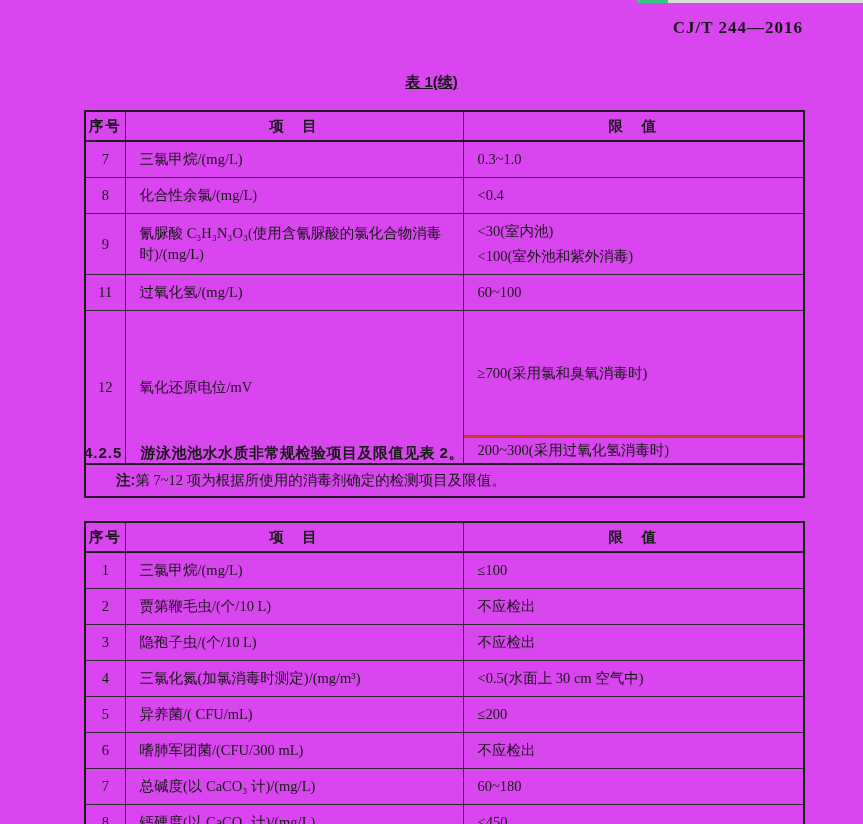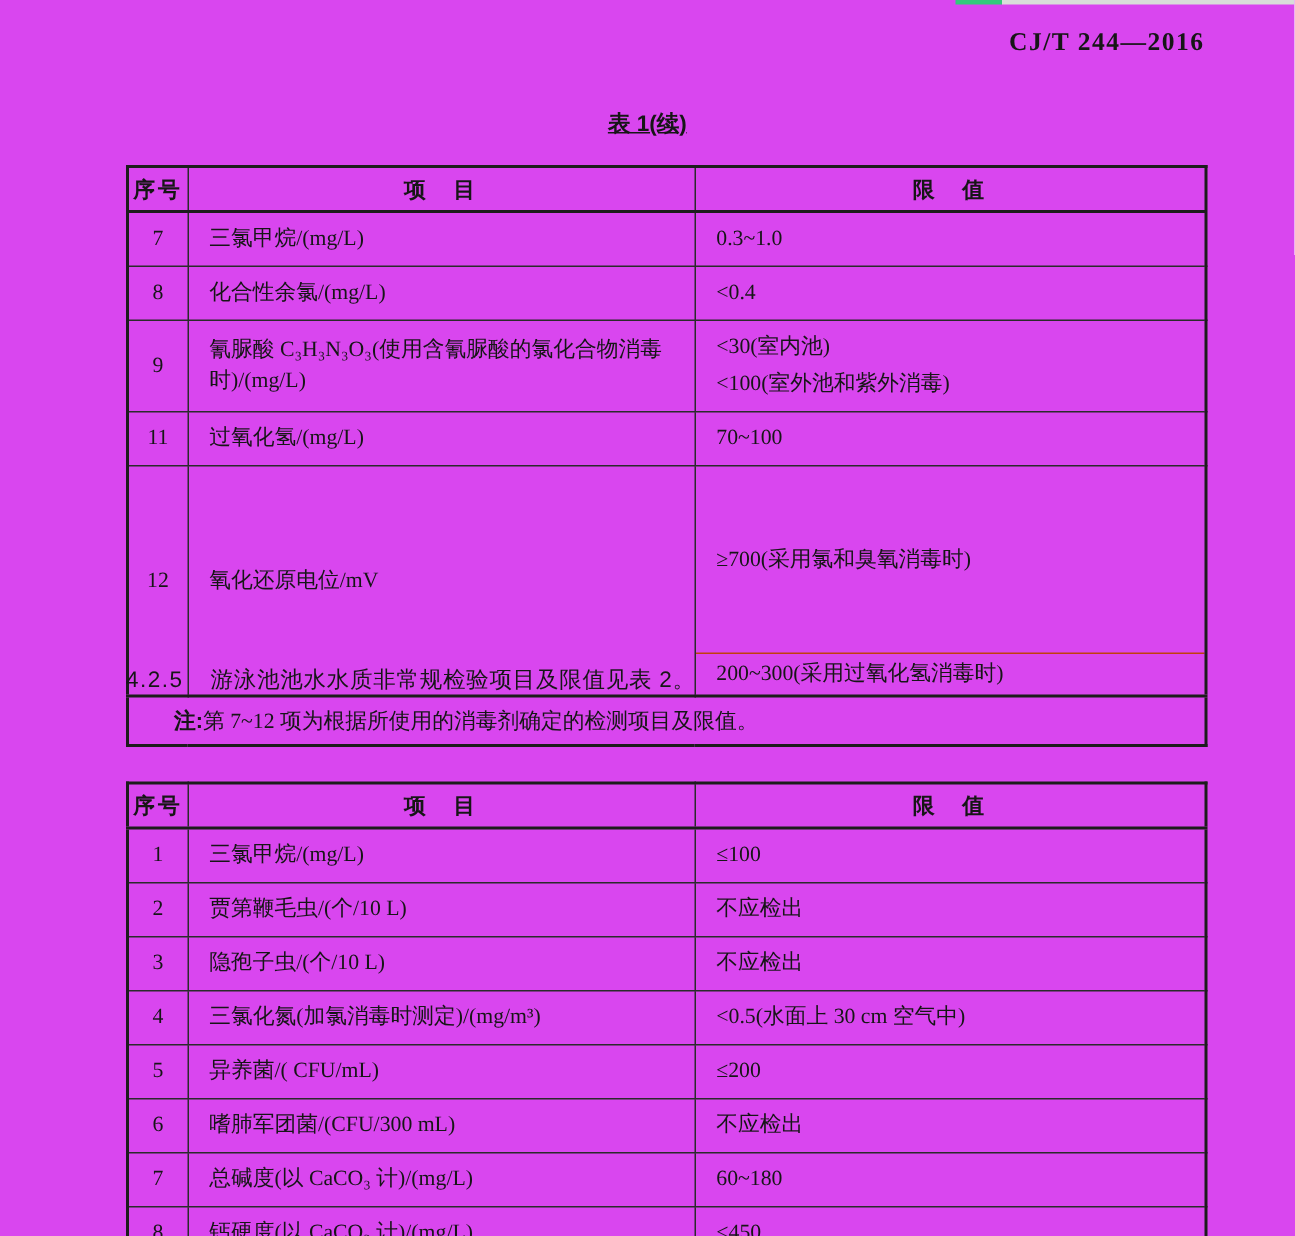--- a/index.html
+++ b/index.html
@@ -51,36 +51,36 @@
   col.c-no   { width:40px; }
   col.c-item { width:338px; }
   col.c-lim  { width:341px; }
 
   td.cell-no   { text-align:center; padding:5px 2px; }
   td.cell-item { text-align:left; padding:5px 10px 5px 14px; line-height:21px; }
   td.cell-limit{ text-align:left; padding:5px 10px 5px 14px; line-height:21px; }
   td.cell-limit .limit-line { padding:2px 0; }
   td.cell-limit.split { padding:0; }
   td.cell-limit.split .limit-line { padding:5px 10px 5px 14px; height:28px; display:flex; align-items:center;margin-top:48px; }
-  td.cell-limit.split .limit-line + .limit-line { border-top:1px solid #c2410c; }
+  td.cell-limit.split .limit-line + .limit-line { border-top:3px solid #c2410c; }
 
   tr.note-row td {
     border-top:2px solid #1c1c1c;
     padding:6px 10px 6px 30px; height:29px;
     font-size:14.5px;
   }
   .note-label {
     font-family:"Liberation Sans","DejaVu Sans",sans-serif;
     font-weight:bold;
   }
 
   .section-line {
     position:absolute; left:84px; top:444px;
     font-family:"Liberation Sans","DejaVu Sans",sans-serif;
-    font-weight:normal; font-size:15px; letter-spacing:0.5px;
+    font-weight:bold; font-size:15px; letter-spacing:0.5px;
   }
   .clause-no { margin-right:18px; letter-spacing:1px; }
 </style>
 </head>
 <body>
 
 <div class="page">
 
   <div class="top-strip">
     <span class="strip-green" style="background: rgb(52, 201, 124);"></span>
@@ -124,21 +124,21 @@
           <td class="cell-item">氰脲酸 C₃H₃N₃O₃(使用含氰脲酸的氯化合物消毒时)/(mg/L)</td>
           <td class="cell-limit">
             <div class="limit-line">&lt;30(室内池)</div>
             <div class="limit-line">&lt;100(室外池和紫外消毒)</div>
           </td>
         </tr>
         <tr>
           <td class="cell-no">11</td>
           <td class="cell-item">过氧化氢/(mg/L)</td>
           <td class="cell-limit">
-            <div class="limit-line">70~100</div>
+            <div class="limit-line">60~100</div>
           </td>
         </tr>
         <tr>
           <td class="cell-no">12</td>
           <td class="cell-item">氧化还原电位/mV</td>
           <td class="cell-limit split">
             <div class="limit-line">≥700(采用氯和臭氧消毒时)</div>
             <div class="limit-line">200~300(采用过氧化氢消毒时)</div>
           </td>
         </tr>

